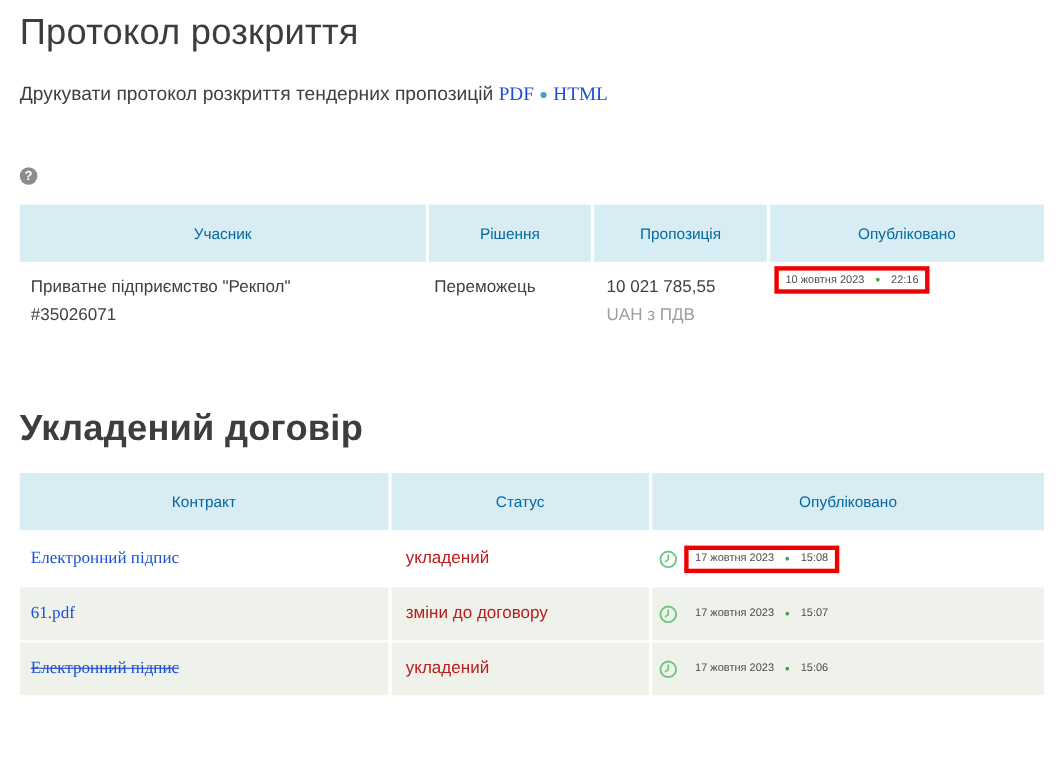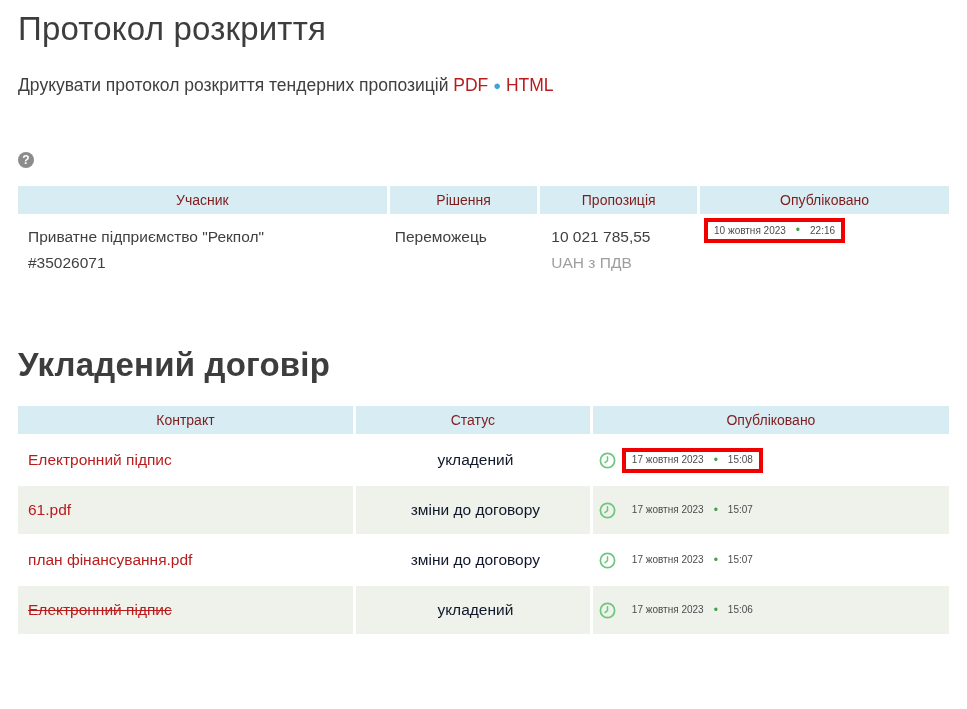--- a/index.html
+++ b/index.html
@@ -25,21 +25,21 @@
     font-weight: 700;
     color: #3d3d3d;
     letter-spacing: 0.2px;
   }
 
   .print-line {
     margin: 27px 0 0 0;
     font-size: 17.5px;
     color: #3f3f3f;
   }
-  a.link { color: #b91c1c; text-decoration: none; cursor: pointer; }
+  a.link { color: #1d4ed8; text-decoration: none; cursor: pointer; font-family: Liberation Serif, serif; }
   .dot-sep { color: #42a2d8; font-size: 13px; vertical-align: 1px; }
 
   .help-line {
     margin-top: 56px;
     font-size: 14.5px;
     color: #8d8d8d;
     font-style: italic;
     font-weight: bold;
     display: flex;
     align-items: center;
@@ -64,24 +64,24 @@
     border-collapse: separate;
     border-spacing: 3px 2px;
     width: 937px;
     margin-left: -3px;
     table-layout: fixed;
   }
   .tbl1 { margin-top: 16px; }
   .tbl2 { margin-top: 20px; }
   table.tbl th {
     background: #d7ecf3;
-    height: 28px;
+    height: 52px;
     font-size: 14px;
     font-weight: 400;
-    color: #7f1d1d;
+    color: #0369a1;
     text-align: center;
     padding: 0 6px;
   }
   .tbl1 td {
     vertical-align: top;
     font-size: 15.5px;
     padding: 8px 8px 0 8px;
     height: 86px;
   }
   td.participant { padding-left: 10px; line-height: 26px; }
@@ -91,21 +91,21 @@
   .tbl1 td.published { padding: 2px 0 0 4px; }
 
   .tbl2 td {
     height: 48px;
     vertical-align: middle;
     font-size: 15.5px;
     padding: 0 8px;
   }
   .tbl2 tr.alt td { background: #eef2ea; }
   td.contract { padding-left: 10px; }
-  td.status { padding-left: 13px; color: #0f172a; text-align: center; }
+  td.status { padding-left: 13px; color: #b91c1c; }
   .tbl2 td.published { padding: 0 0 0 6px; }
 
   .pubcell { display: flex; align-items: center; }
   .clock-icon { flex: 0 0 auto; margin: 0 6px 0 0; display: inline-flex; }
   .pub {
     display: inline-flex;
     align-items: center;
     border: 4px solid transparent;
     padding: 1px 6px 2px 6px;
     white-space: nowrap;
@@ -225,58 +225,37 @@
             </span>
             <span class="pub">
               <span class="pub-date">17 жовтня 2023</span>
               <span class="green-dot">•</span>
               <span class="pub-time">15:07</span>
             </span>
           </div>
         </td>
       </tr>
 
-      <tr>
+
+      <tr class="alt">
         <td class="contract">
-          <a class="link">план фінансування.pdf</a>
-        </td>
-        <td class="status">зміни до договору</td>
+          <a class="link strike">Електронний підпис</a>
+        </td>
+        <td class="status">укладений</td>
         <td class="published">
           <div class="pubcell">
             <span class="clock-icon">
               <svg width="17" height="17" viewBox="0 0 16 16">
                   <circle cx="8" cy="8" r="6.7" fill="none" stroke="#6fc57e" stroke-width="1.6"></circle>
                   <path d="M8 4.4 L8 8.2 L5.6 9.9" fill="none" stroke="#6fc57e" stroke-width="1.4" stroke-linecap="round"></path>
                 </svg>
             </span>
             <span class="pub">
               <span class="pub-date">17 жовтня 2023</span>
               <span class="green-dot">•</span>
-              <span class="pub-time">15:07</span>
-            </span>
-          </div>
-        </td>
-      </tr>
-
-      <tr class="alt">
-        <td class="contract">
-          <a class="link strike">Електронний підпис</a>
-        </td>
-        <td class="status">укладений</td>
-        <td class="published">
-          <div class="pubcell">
-            <span class="clock-icon">
-              <svg width="17" height="17" viewBox="0 0 16 16">
-                  <circle cx="8" cy="8" r="6.7" fill="none" stroke="#6fc57e" stroke-width="1.6"></circle>
-                  <path d="M8 4.4 L8 8.2 L5.6 9.9" fill="none" stroke="#6fc57e" stroke-width="1.4" stroke-linecap="round"></path>
-                </svg>
-            </span>
-            <span class="pub">
-              <span class="pub-date">17 жовтня 2023</span>
-              <span class="green-dot">•</span>
               <span class="pub-time">15:06</span>
             </span>
           </div>
         </td>
       </tr>
 
 
     </tbody>
   </table>
 

